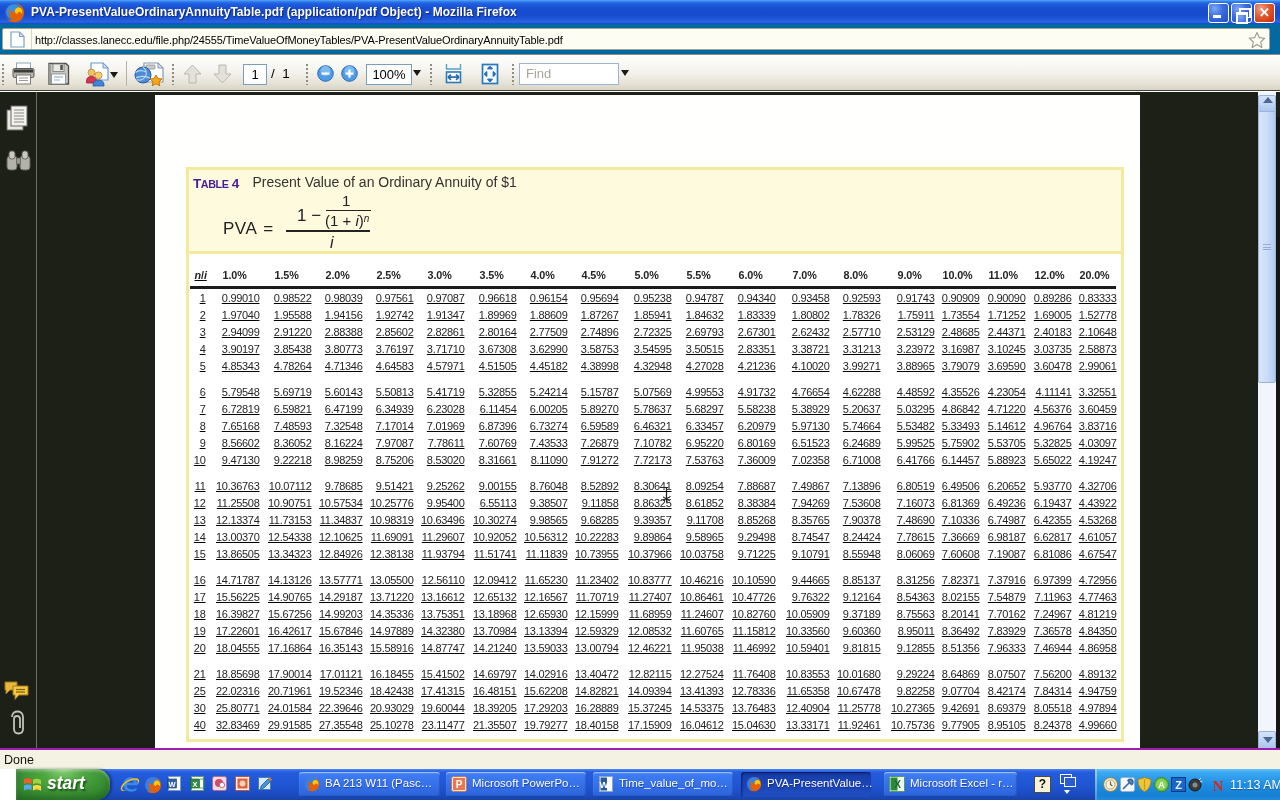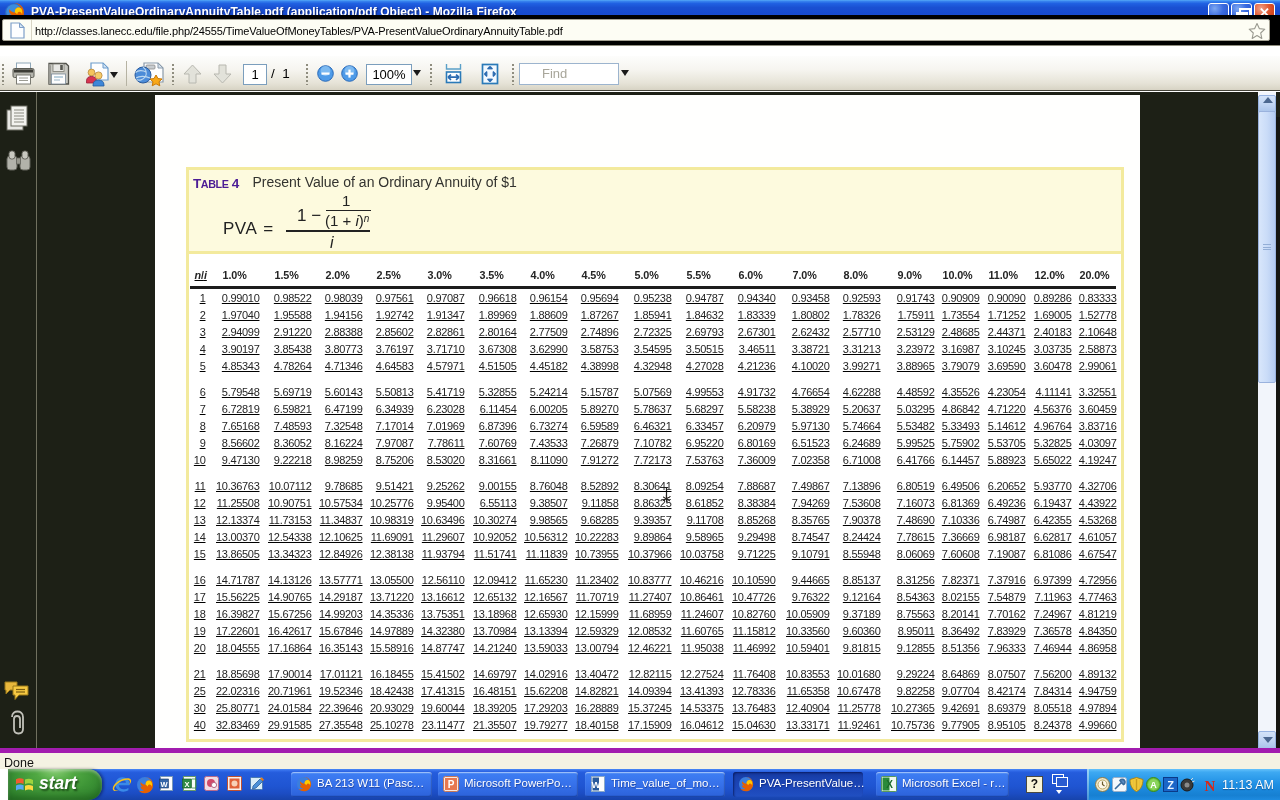--- a/index.html
+++ b/index.html
@@ -10,36 +10,36 @@
 #titlebar .ttxt { position:absolute; left:31px; top:5px; color:#fff; font-size:12px; font-weight:bold; letter-spacing:0.05px; text-shadow:1px 1px 1px rgba(0,0,30,0.5); white-space:nowrap; }
 .winbtn { position:absolute; top:3px; width:21px; height:20px; border-radius:3px; border:1px solid #fff; }
 #btnmin  { left:1208px; background:radial-gradient(circle at 30% 25%,#7da8f2 0%,#3a6ae0 45%,#2350c4 100%); }
 #btnrest { left:1231px; background:radial-gradient(circle at 30% 25%,#7da8f2 0%,#3a6ae0 45%,#2350c4 100%); }
 #btncls  { left:1254px; background:radial-gradient(circle at 30% 25%,#f0a088 0%,#e0572e 45%,#c22f08 100%); }
 #btnmin::after { content:""; position:absolute; left:4px; bottom:4px; width:8px; height:3px; background:#fff; }
 #btnrest::before { content:""; position:absolute; left:7px; top:4px; width:8px; height:7px; border:2px solid #fff; border-bottom-width:1px; }
 #btnrest::after  { content:""; position:absolute; left:4px; top:8px; width:8px; height:7px; border:2px solid #fff; border-top-width:3px; background:radial-gradient(circle at 30% 25%,#7da8f2 0%,#3a6ae0 100%); }
 #btncls::after { content:"\2715"; position:absolute; left:0; top:1px; width:100%; text-align:center; color:#fff; font-size:13px; font-weight:bold; }
 
-#urlrow { position:absolute; left:0; top:15px; width:1280px; height:31px; background:#000000; border-bottom:1px solid #8f8d7e; }
+#urlrow { position:absolute; left:0; top:24px; width:1280px; height:31px; background:#0369a1; border-bottom:1px solid #8f8d7e; }
 #urlfield { position:absolute; left:2px; top:4px; width:1268px; height:22px; background:#fdfdf4; border:1px solid #a5a294; border-radius:2px; }
 #favbox { position:absolute; left:0; top:0; width:29px; height:20px; border-right:1px solid #d8d5c4; }
 #urltext { position:absolute; left:32px; top:4.5px; font-size:11px; color:#000; letter-spacing:-0.12px; white-space:nowrap; }
 
 #pdftb { position:absolute; left:0; top:56px; width:1280px; height:35px;
   background:linear-gradient(180deg,#fdfdfc 0%,#f6f5f0 40%,#e6e3d7 80%,#d7d3c4 100%); border-bottom:1px solid #45443a; }
 .grip { position:absolute; top:7px; width:4px; height:22px;
   background-image:radial-gradient(circle,#8f8d7f 0.8px,transparent 1px); background-size:4px 4px; }
 .vsep { position:absolute; top:5px; width:1px; height:25px; background:#b6b3a3; }
 .tbico { position:absolute; top:6px; }
 .pgbox { position:absolute; left:243px; top:8px; width:24px; height:21px; background:#fff; border:1px solid #7b9ebd; text-align:center; font-size:13px; line-height:19px; color:#000; }
 .slash1 { position:absolute; left:271px; top:10px; font-size:13.5px; color:#000; }
 .zoombox { position:absolute; left:366px; top:8px; width:46px; height:21px; background:#fff; border:1px solid #7b9ebd; text-align:center; font-size:13px; line-height:19px; color:#000; }
 .zcaret { position:absolute; left:413px; top:14px; width:0; height:0; border:4.5px solid transparent; border-top:6px solid #1a1a1a; }
-.findbox { position:absolute; left:519px; top:7px; width:100px; height:22px; background:#fff; border:1px solid #9cb4ce; font-size:13px; line-height:20px; color:#a8a69a; padding-left:22px; }
+.findbox { position:absolute; left:519px; top:7px; width:100px; height:22px; background:#fff; border:1px solid #9cb4ce; font-size:13px; line-height:20px; color:#a8a69a; padding-left:6px; }
 .fcaret { position:absolute; left:621px; top:14px; width:0; height:0; border:4.5px solid transparent; border-top:6px solid #1a1a1a; }
 
 #content { position:absolute; left:0; top:92px; width:1280px; height:656px; background:#1d2016; }
 #sidebar { position:absolute; left:0; top:0; width:37px; height:656px; border-right:1px solid #70705f; }
 #page { position:absolute; left:155px; top:3px; width:985px; height:653px; background:#fffffe; }
 #rightedge { position:absolute; left:1276px; top:25px; width:4px; height:743px; background:#151511; }
 
 #sbar { position:absolute; left:1258px; top:0px; width:18px; height:656px; background:#f2f5fb; }
 .sbtn { position:absolute; left:0; width:18px; height:18px; background:linear-gradient(180deg,#d3e2f8 0%,#c2d6f4 50%,#aac4ea 100%); border:1px solid #98b4e2; border-radius:2px; }
 #sthumb { position:absolute; left:0px; top:19px; width:18px; height:272px; background:linear-gradient(90deg,#d8e6fb 0%,#cadcf8 50%,#b4cbf0 100%); border:1px solid #9ab2dd; border-radius:2px; }
@@ -57,24 +57,24 @@
 #pvat { position:absolute; left:32.5px; top:168px; border-collapse:collapse; table-layout:fixed; width:929px;text-decoration:underline; }
 #pvat td, #pvat th { font-size:10.8px; color:#242424; text-align:right; padding:0; white-space:nowrap; overflow:visible; }
 #pvat td { height:17px; vertical-align:middle; letter-spacing:-0.3px; font-size:11px; }
 #pvat tr.hd th { height:26px; vertical-align:top; padding-top:5.5px; font-size:10.8px; letter-spacing:-0.1px; }
 #pvat tr.hd th span { display:inline-block; width:37px; text-align:left; }
 #pvat th.ni { text-align:left; padding-left:7px; font-size:11px; }
 #pvat td.n { color:#242424; }
 #pvat tr.gap td { height:9px; }
 #hline { position:absolute; left:35px; top:191px; width:926px; height:2.8px; background:#1c1c1c; }
 
-#statusbar { position:absolute; left:0; top:748px; width:1280px; height:21px; background:#f4f2e3; border-top:5px solid #a21caf; font-size:12.5px; color:#111; }
+#statusbar { position:absolute; left:0; top:748px; width:1280px; height:21px; background:#f4f2e3; border-top:2px solid #a21caf; font-size:12.5px; color:#111; }
 #statusbar span { position:absolute; left:4px; top:3px; }
 
-#taskbar { position:absolute; left:8px; top:769px; width:1148px; height:31px;
+#taskbar { position:absolute; left:16px; top:769px; width:1148px; height:31px;
   background:linear-gradient(180deg,#4b8af6 0%,#3069e8 6%,#245cdc 12%,#1f55d2 55%,#1c4dc4 78%,#1743ab 100%); }
 #startbtn { position:absolute; left:0; top:0; width:94px; height:31px; border-radius:0 14px 14px 0;
   background:radial-gradient(ellipse at 50% 0%, #8ed37a 0%, #51a943 30%, #3d9436 60%, #2d822c 100%);
   box-shadow:inset 0 -4px 8px rgba(0,40,0,0.35), inset 0 2px 3px rgba(255,255,255,0.4), 2px 0 3px rgba(0,0,20,0.4); }
 #startbtn .stxt { position:absolute; left:31px; top:4px; color:#fff; font-size:17.5px; font-weight:bold; font-style:italic; text-shadow:1.5px 1.5px 2px rgba(0,30,0,0.6); }
 .winflag { position:absolute; left:7px; top:6px; width:19px; height:19px; }
 .tbtn { position:absolute; top:3px; height:25px; border-radius:3px; color:#fff; font-size:11.5px;
   background:linear-gradient(180deg,#5b96f8 0%,#3d7cf2 10%,#3671ea 50%,#2e65dd 90%,#2558c8 100%);
   box-shadow:inset 0 1px 1px rgba(255,255,255,0.45), inset -1px -1px 1px rgba(0,20,80,0.3); }
 .tbtn .ti { position:absolute; left:5px; top:4px; width:16px; height:16px; }
@@ -373,21 +373,21 @@
             <td>3.90197</td>
             <td>3.85438</td>
             <td>3.80773</td>
             <td>3.76197</td>
             <td>3.71710</td>
             <td>3.67308</td>
             <td>3.62990</td>
             <td>3.58753</td>
             <td>3.54595</td>
             <td>3.50515</td>
-            <td>3.46511</td>
+            <td>2.83351</td>
             <td>3.38721</td>
             <td>3.31213</td>
             <td>3.23972</td>
             <td>3.16987</td>
             <td>3.10245</td>
             <td>3.03735</td>
             <td>2.58873</td>
           </tr>
           <tr>
             <td class="n">5</td>

